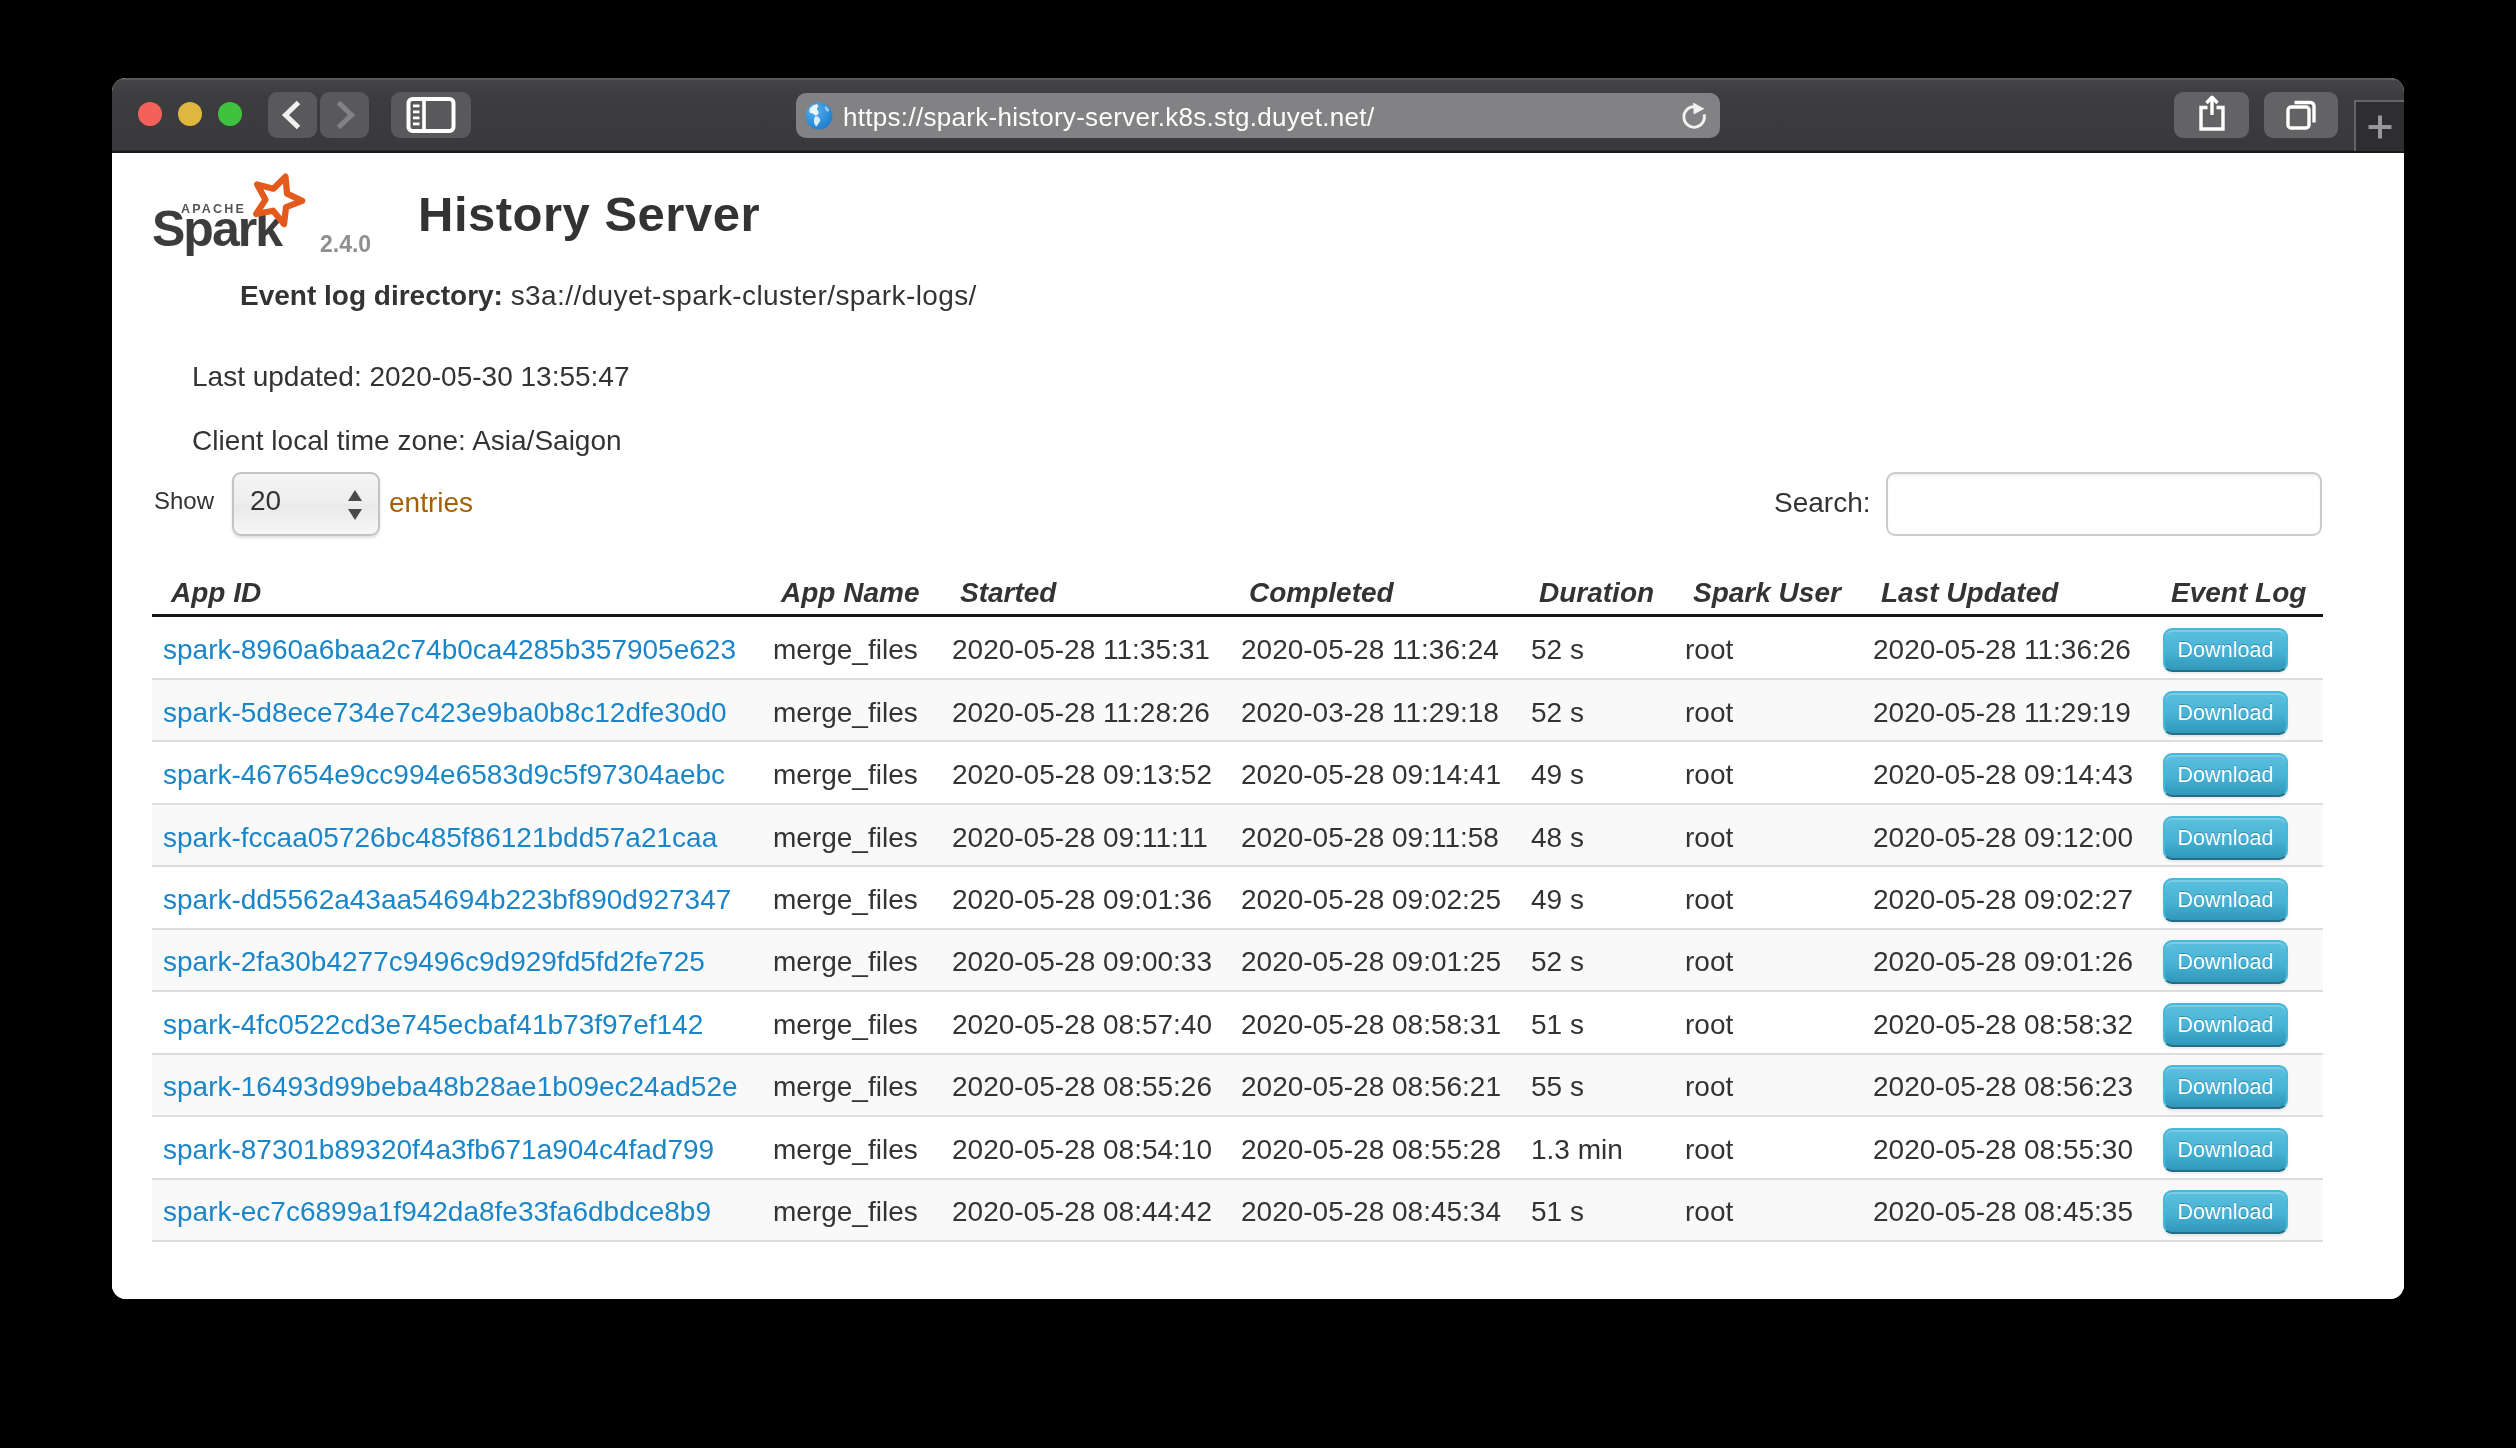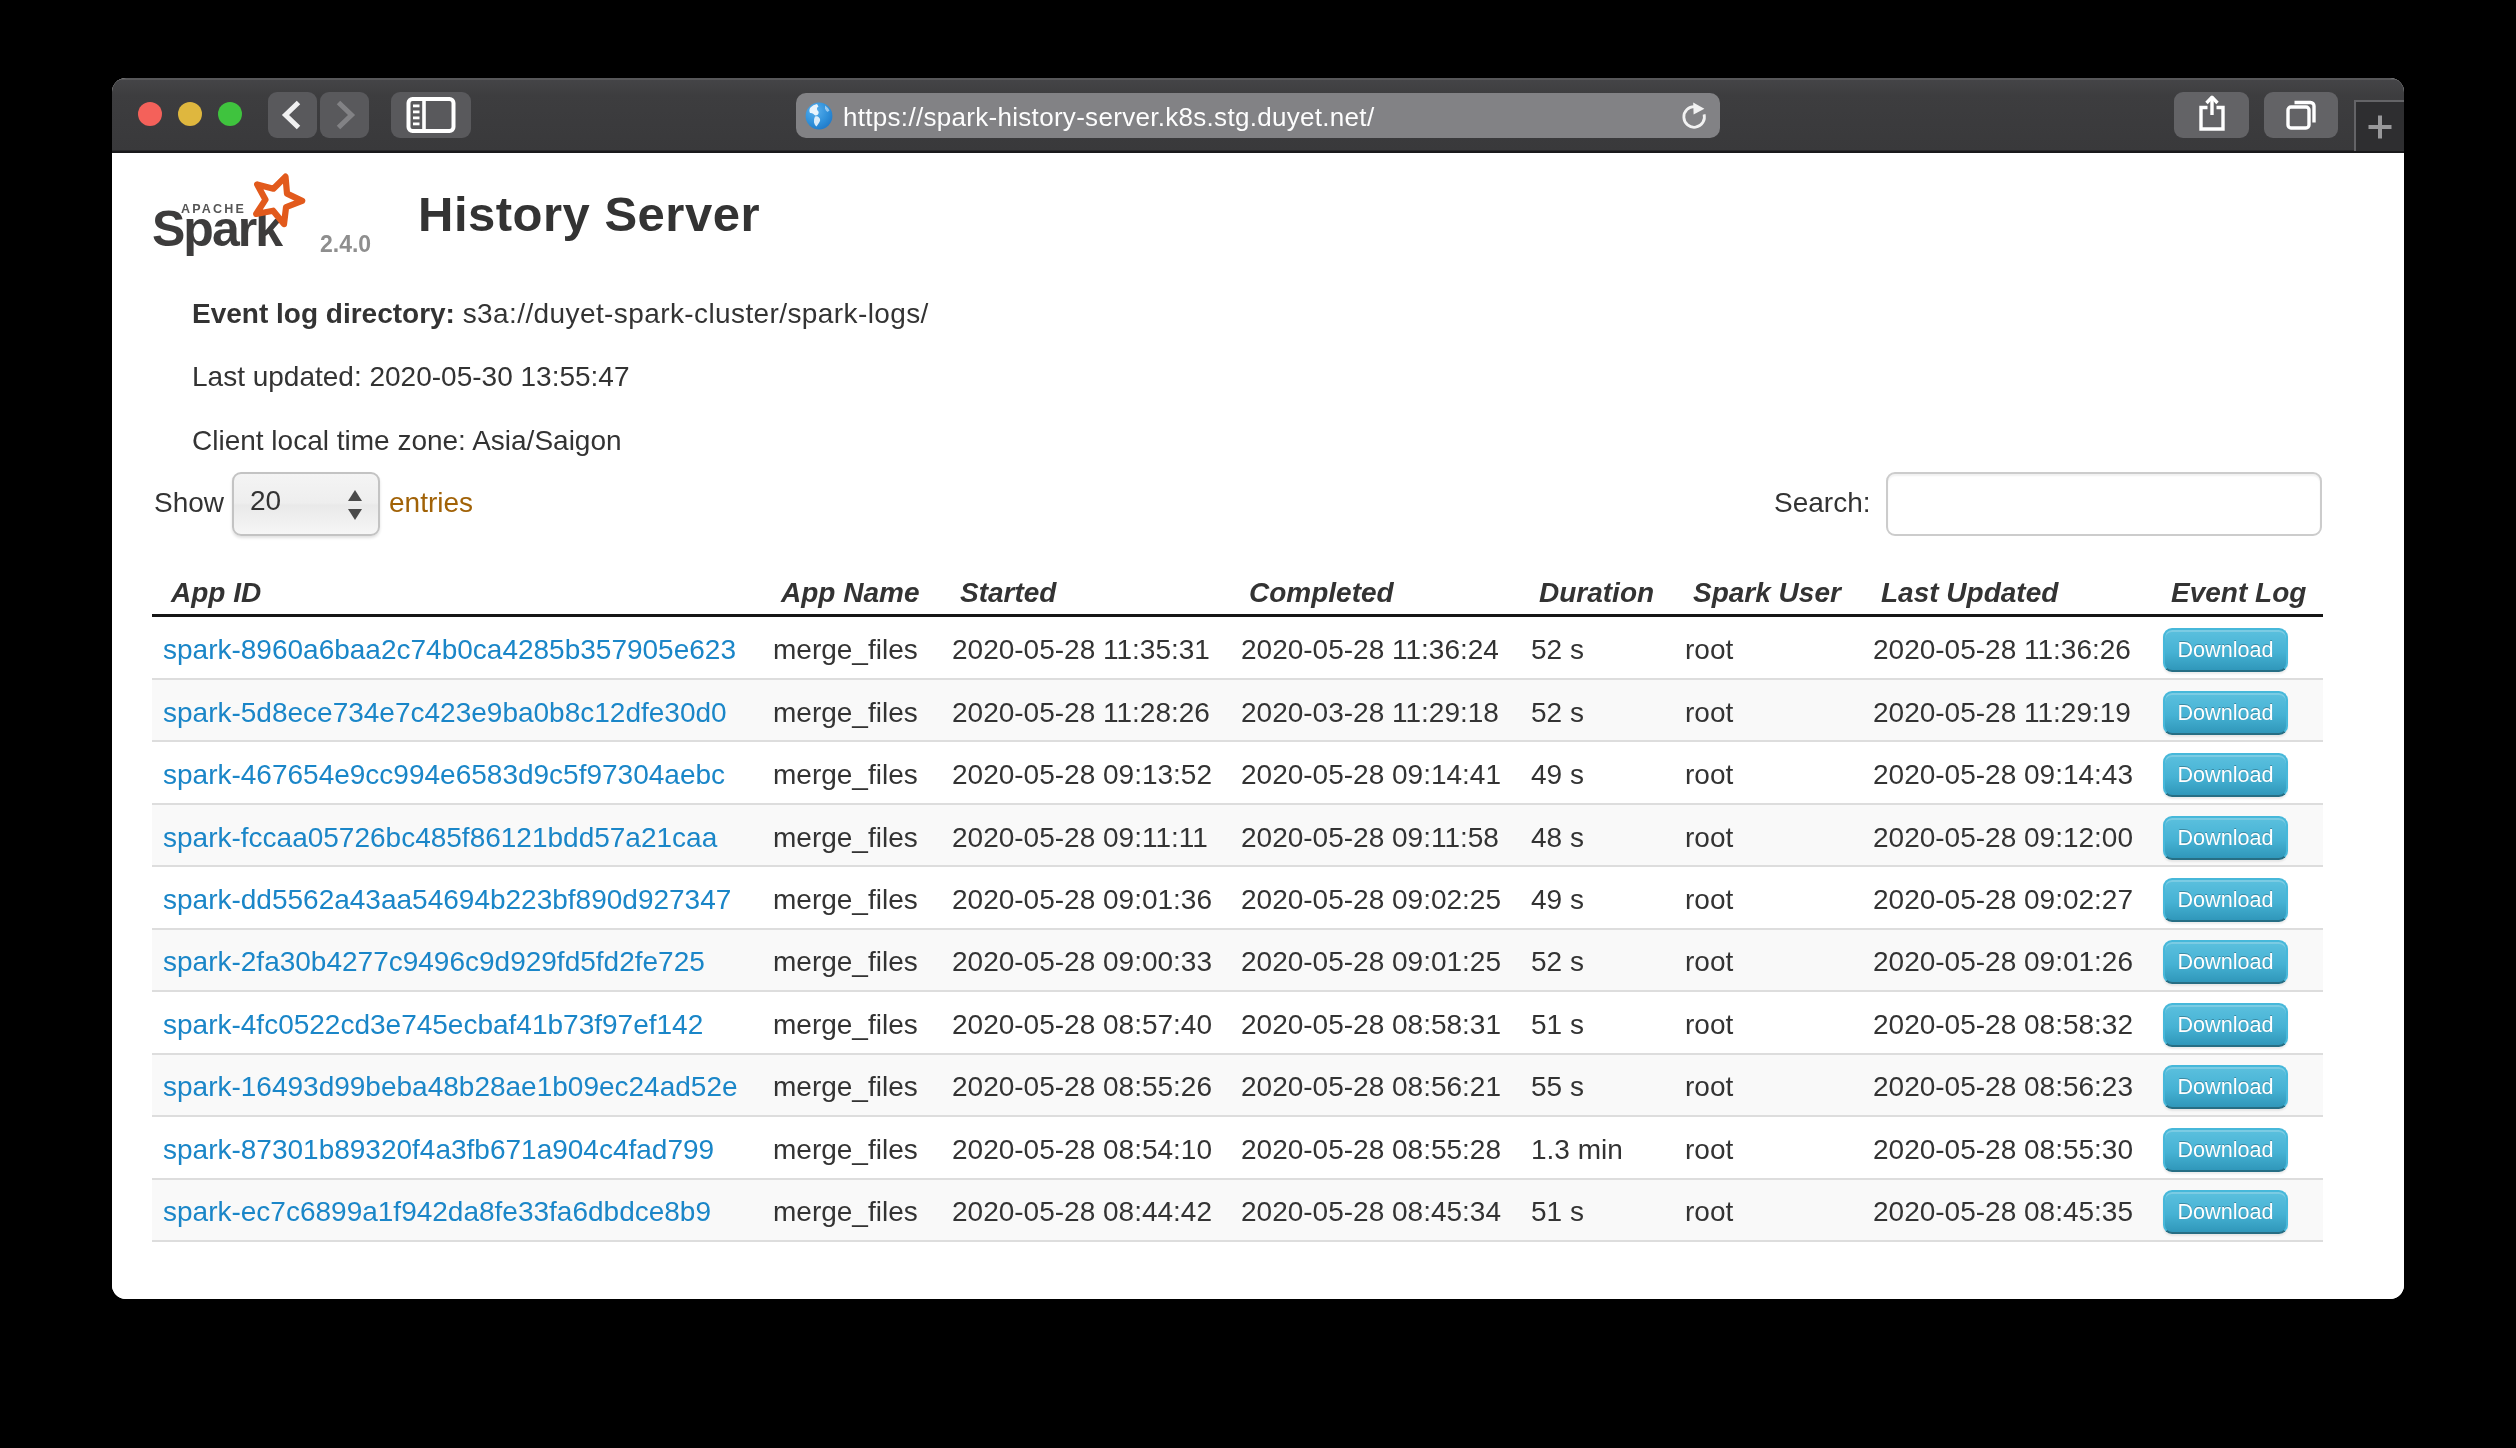--- a/index.html
+++ b/index.html
@@ -30,21 +30,21 @@
     background:#2e2e30; border-left:2px solid #646467; border-top:2px solid #646467;
   }
   .content { position:absolute; left:0; top:73px; width:2292px; height:1148px; background:#fff; }
   .version { position:absolute; left:208px; top:82px; font-size:23px; line-height:1; font-weight:bold; color:#8e8e8e; }
   .h1 { position:absolute; left:306px; top:39px; font-size:49px; line-height:1; font-weight:bold; color:#333; letter-spacing:0.5px; }
 
   .p { position:absolute; left:80px; font-size:28px; line-height:1; color:#333; }
   .b { font-weight:bold; }
 
   
-  .show-label { position:absolute; left:42px; top:338px; font-size:28px; line-height:1; color:#333; }
+  .show-label { position:absolute; left:42px; top:338px; font-size:24px; line-height:1; color:#333; }
   .selbox {
     position:absolute; left:120px; top:321px; width:148px; height:64px;
     border:2px solid #c3c3c3; border-radius:9px;
     background:linear-gradient(#f4f4f4, #eeeeee 48%, #e9e9e9 52%, #f6f6f6);
     box-shadow:0 2px 3px rgba(0,0,0,0.12);
   }
   .selbox .val { position:absolute; left:16px; top:13px; font-size:28px; line-height:1; color:#333; }
   .selbox .arr { position:absolute; right:16px; width:0; height:0; border-left:7.5px solid transparent; border-right:7.5px solid transparent; }
   .arr-up { top:16px; border-bottom:11.5px solid #4a4a4a; }
   .arr-dn { bottom:14px; border-top:11.5px solid #4a4a4a; }
@@ -150,21 +150,21 @@
     <svg style="position:absolute; left:38px; top:20px;" width="270" height="90" viewBox="0 0 270 90">
       <text x="2" y="75" font-family="Liberation Sans" font-weight="bold" font-size="50" fill="#3d3c3c" letter-spacing="-2">Spark</text>
       <text x="31" y="42" font-family="Liberation Sans" font-weight="bold" font-size="12.5" fill="#555" letter-spacing="2.2">APACHE</text>
       <g transform="translate(127,29) rotate(20) scale(0.92)">
         <path d="M 0 -27 L 7.9 -10.2 L 26 -8.5 L 11.9 3.9 L 16.1 22 L 0 12.4 L -16.1 22 L -11.9 3.9 L -26 -8.5 L -7.9 -10.2 Z" fill="none" stroke="#e25a1c" stroke-width="6.8" stroke-linejoin="round"></path>
       </g>
     </svg>
     <div class="version">2.4.0</div>
     <div class="h1">History Server</div>
 
-    <div class="p" style="top:149px;"><span class="b">Event log directory:</span> <span style="letter-spacing:0.4px;">s3a://duyet-spark-cluster/spark-logs/</span></div>
+    <div class="p" style="top:131px;margin-left:48px;"><span class="b">Event log directory:</span> <span style="letter-spacing:0.4px;">s3a://duyet-spark-cluster/spark-logs/</span></div>
     <div class="p" style="top:212px;">Last updated: 2020-05-30 13:55:47</div>
     <div class="p" style="top:276px;">Client local time zone: Asia/Saigon</div>
 
     <div class="show-label">Show</div>
     <div class="selbox">
       <div class="val">20</div>
       <div class="arr arr-up"></div>
       <div class="arr arr-dn"></div>
     </div>
     <div class="entries">entries</div>

